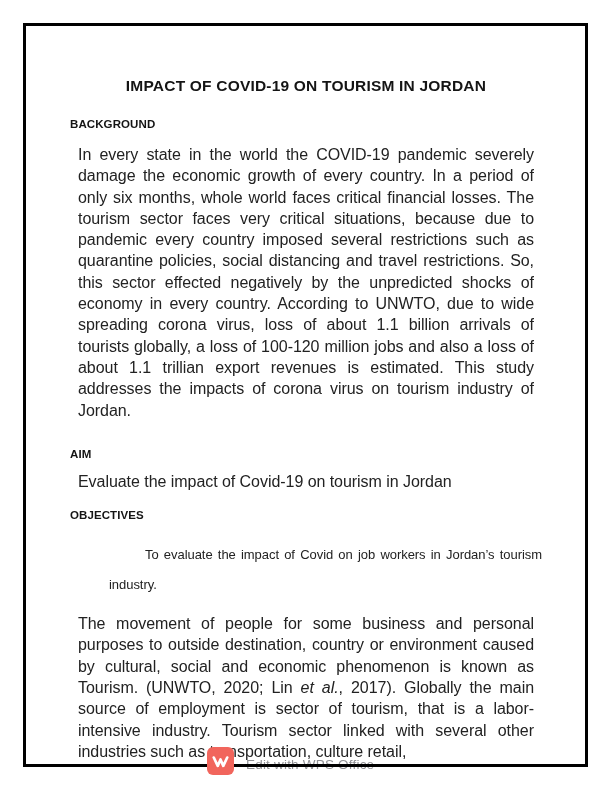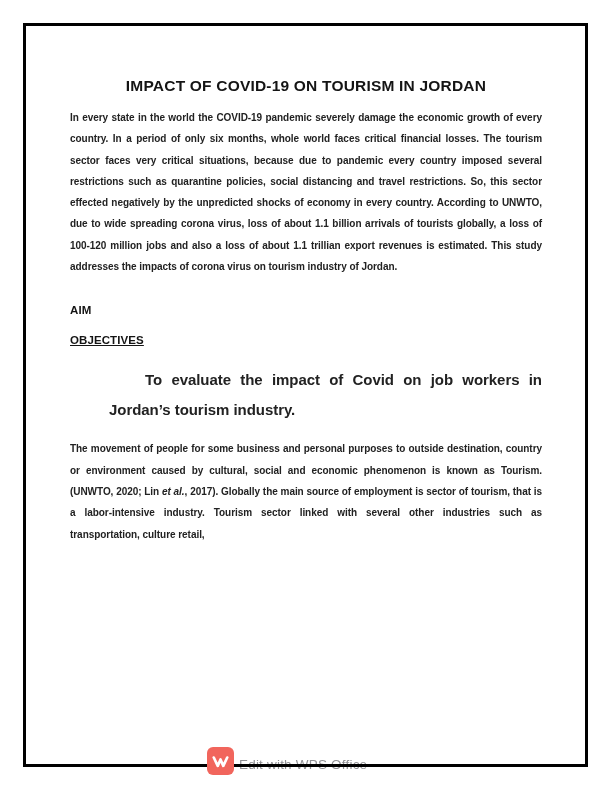--- a/index.html
+++ b/index.html
@@ -38,51 +38,49 @@
   }
   .heading {
     margin: 0;
     font-size: 11.5px;
     line-height: 14px;
     font-weight: bold;
     color: #141414;
     letter-spacing: 0.1px;
   }
   .body-par {
-    margin: 0;
-    font-size: 10px;
+    margin: 8px;
+    font-size: 16px;
     line-height: 21.3px;
     letter-spacing: -0.05px;
     color: #222222;
-    font-weight: bold;
   }
   .justify { text-align: justify; }
   .h-background { margin-top: 23px; }
   .p-background { margin-top: 13px; }
   .h-aim { margin-top: 26px; }
   .p-aim { margin-top: 10px; }
-  .h-objectives { margin-top: 16px; text-decoration: underline; }
+  .h-objectives { margin-top: 16px; }
   .objective {
     margin: 0;
-    font-size: 15px;
+    font-size: 13px;
     line-height: 30px;
     letter-spacing: -0.05px;
     color: #222222;
     padding-left: 39px;
     text-indent: 36px;
-    font-weight: bold;
   }
   .objective-1 { margin-top: 18px; }
   .objective-2 { margin-top: 10px; }
   .h-introduction { margin-top: 46px; }
   .p-introduction { margin-top: 13px; }
   .italic { font-style: italic; }
   .watermark-text {
     position: absolute;
-    left: 239px; top: 756px;
+    left: 246px; top: 756px;
     font-size: 13.5px;
     line-height: 17px;
     color: #909094;
     letter-spacing: 0.2px;
     z-index: 1;
     cursor: pointer;
   }
   .wps-icon {
     position: absolute;
     left: 207px; top: 747px;
@@ -96,23 +94,25 @@
     cursor: pointer;
   }
   .wps-icon svg { display: block; }
 </style>
 </head>
 <body>
 
 <div class="content">
   <h1 class="doc-title">IMPACT OF COVID-19 ON TOURISM IN JORDAN</h1>
 
+  <h2 class="heading h-background">BACKGROUND</h2>
   <p class="body-par justify p-background">In every state in the world the COVID-19 pandemic severely damage the economic growth of every country. In a period of only six months, whole world faces critical financial losses. The tourism sector faces very critical situations, because due to pandemic every country imposed several restrictions such as quarantine policies, social distancing and travel restrictions. So, this sector effected negatively by the unpredicted shocks of economy in every country. According to UNWTO, due to wide spreading corona virus, loss of about 1.1 billion arrivals of tourists globally, a loss of 100-120 million jobs and also a loss of about 1.1 trillian export revenues is estimated.  This study addresses the impacts of corona virus on tourism industry of Jordan.</p>
 
   <h2 class="heading h-aim">AIM</h2>
+  <p class="body-par p-aim">Evaluate the impact of Covid-19 on tourism in Jordan</p>
 
   <h2 class="heading h-objectives">OBJECTIVES</h2>
   <p class="objective objective-1 justify">To evaluate the impact of Covid on job workers in Jordan’s tourism industry.</p>
 
   <p class="body-par justify p-introduction"><span>The movement of people for some business and personal purposes to outside destination, country or environment caused by cultural, social and economic phenomenon is known as Tourism. (UNWTO, 2020; Lin </span><span class="italic">et al.</span><span>, 2017). Globally the main source of employment is sector of tourism, that is a labor-intensive industry. Tourism sector linked with several other industries such as transportation, culture retail,</span></p>
 </div>
 
 <div class="page-frame"></div>
 
 <div class="wps-icon">

